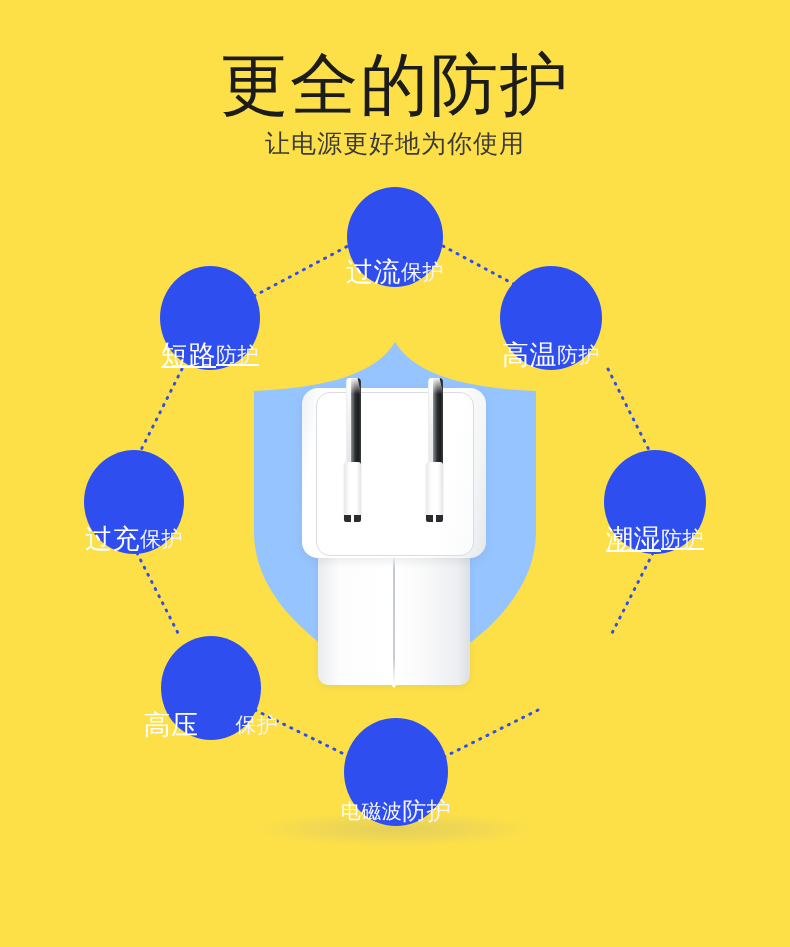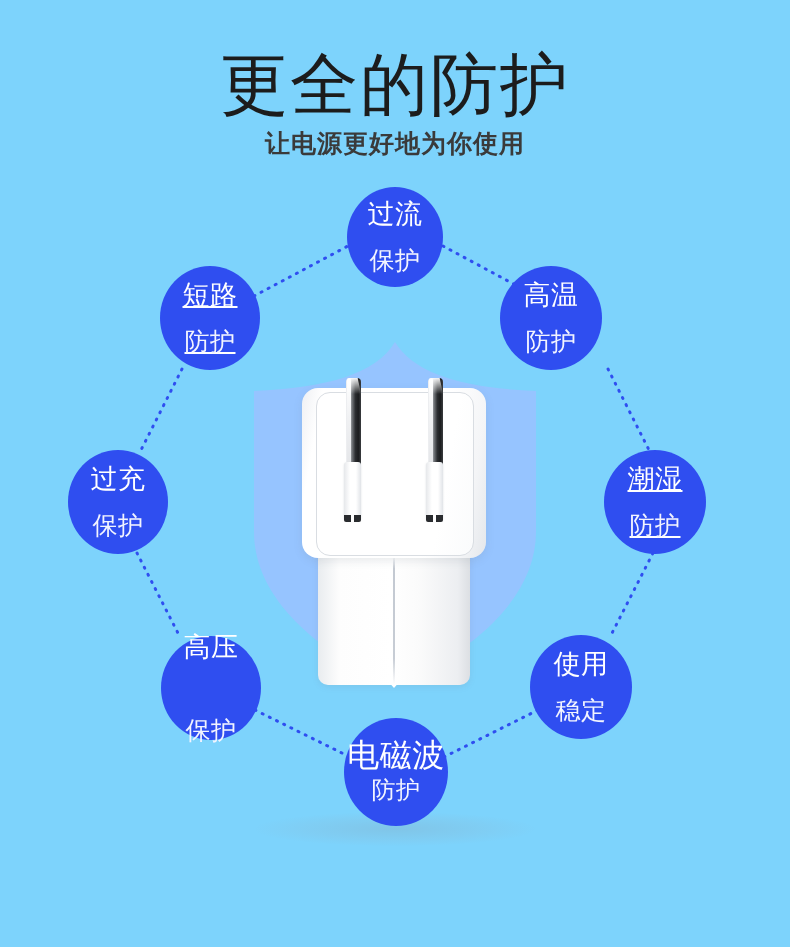--- a/index.html
+++ b/index.html
@@ -7,21 +7,21 @@
     padding: 0;
     background: #ffffff;
   }
   body {
     font-family: "DejaVu Sans", "Liberation Sans", sans-serif;
   }
   #stage {
     position: relative;
     width: 790px;
     height: 947px;
-    background: #7dd3fc;
+    background: #fde047;
     overflow: hidden;
   }
 
   
   .header {
     position: absolute;
     left: 0;
     top: 0;
     width: 790px;
     text-align: center;
@@ -40,21 +40,21 @@
   }
   .subtitle {
     position: absolute;
     left: 0;
     top: 127px;
     width: 790px;
     font-size: 25px;
     line-height: 34px;
     letter-spacing: 1px;
     color: #3a3a3a;
-    font-weight: 700;
+    font-weight: 400;
     white-space: nowrap;
   }
 
   
   #connectors {
     position: absolute;
     left: 0;
     top: 0;
     width: 790px;
     height: 947px;
@@ -192,50 +192,50 @@
     border-radius: 50%;
     background: radial-gradient(ellipse at center, rgba(140,148,160,0.22) 0%, rgba(150,158,170,0.10) 45%, rgba(255,255,255,0) 72%);
   }
 
   
   .node {
     position: absolute;
     border-radius: 50%;
     background: #2f4ef0;
     display: flex;
-    flex-direction: column;
-    align-items: center;
+    flex-direction: row;
+    align-items: flex-end;
     justify-content: center;
     color: #ffffff;
     text-align: center;
     box-sizing: border-box;
   }
   .node .l1 {
     font-size: 27px;
     line-height: 30px;
     font-weight: 400;
     letter-spacing: 0.5px;
     white-space: nowrap;
   }
   .node .l2 {
-    font-size: 25px;
+    font-size: 21px;
     line-height: 29px;
     font-weight: 300;
     letter-spacing: 0.5px;
     white-space: nowrap;
     margin-top: 17px;
     color: #f2f4ff;
   }
-  .node.wide .l1 { font-size: 32px; }
+  .node.wide .l1 { font-size: 20px; }
   .node.wide .l2 { font-size: 24px; margin-top: 6px; }
 
   #node-0 { left: 347px; top: 187px; width: 96px;  height: 100px; }
   #node-1 { left: 160px; top: 266px; width: 100px; height: 104px; text-decoration: underline; }
   #node-2 { left: 500px; top: 266px; width: 102px; height: 104px; }
-  #node-3 { left: 68px;  top: 450px; width: 100px; height: 104px; }
+  #node-3 { left: 84px;  top: 450px; width: 100px; height: 104px; }
   #node-4 { left: 604px; top: 450px; width: 102px; height: 104px; text-decoration: underline; }
   #node-5 { left: 161px; top: 636px; width: 100px; height: 104px; gap: 37px; }
   #node-6 { left: 530px; top: 635px; width: 102px; height: 104px; }
   #node-7 { left: 344px; top: 718px; width: 104px; height: 108px; }
 </style>
 </head>
 <body>
 
 <div id="stage">
 
@@ -317,23 +317,19 @@
   <div class="node" id="node-4">
     <div class="l1">潮湿</div>
     <div class="l2">防护</div>
   </div>
 
   <div class="node" id="node-5">
     <div class="l1">高压</div>
     <div class="l2">保护</div>
   </div>
 
-  <div class="node" id="node-6">
-    <div class="l1">使用</div>
-    <div class="l2">稳定</div>
-  </div>
 
   <div class="node wide" id="node-7">
     <div class="l1">电磁波</div>
     <div class="l2">防护</div>
   </div>
 
 </div>
 
 </body></html>

